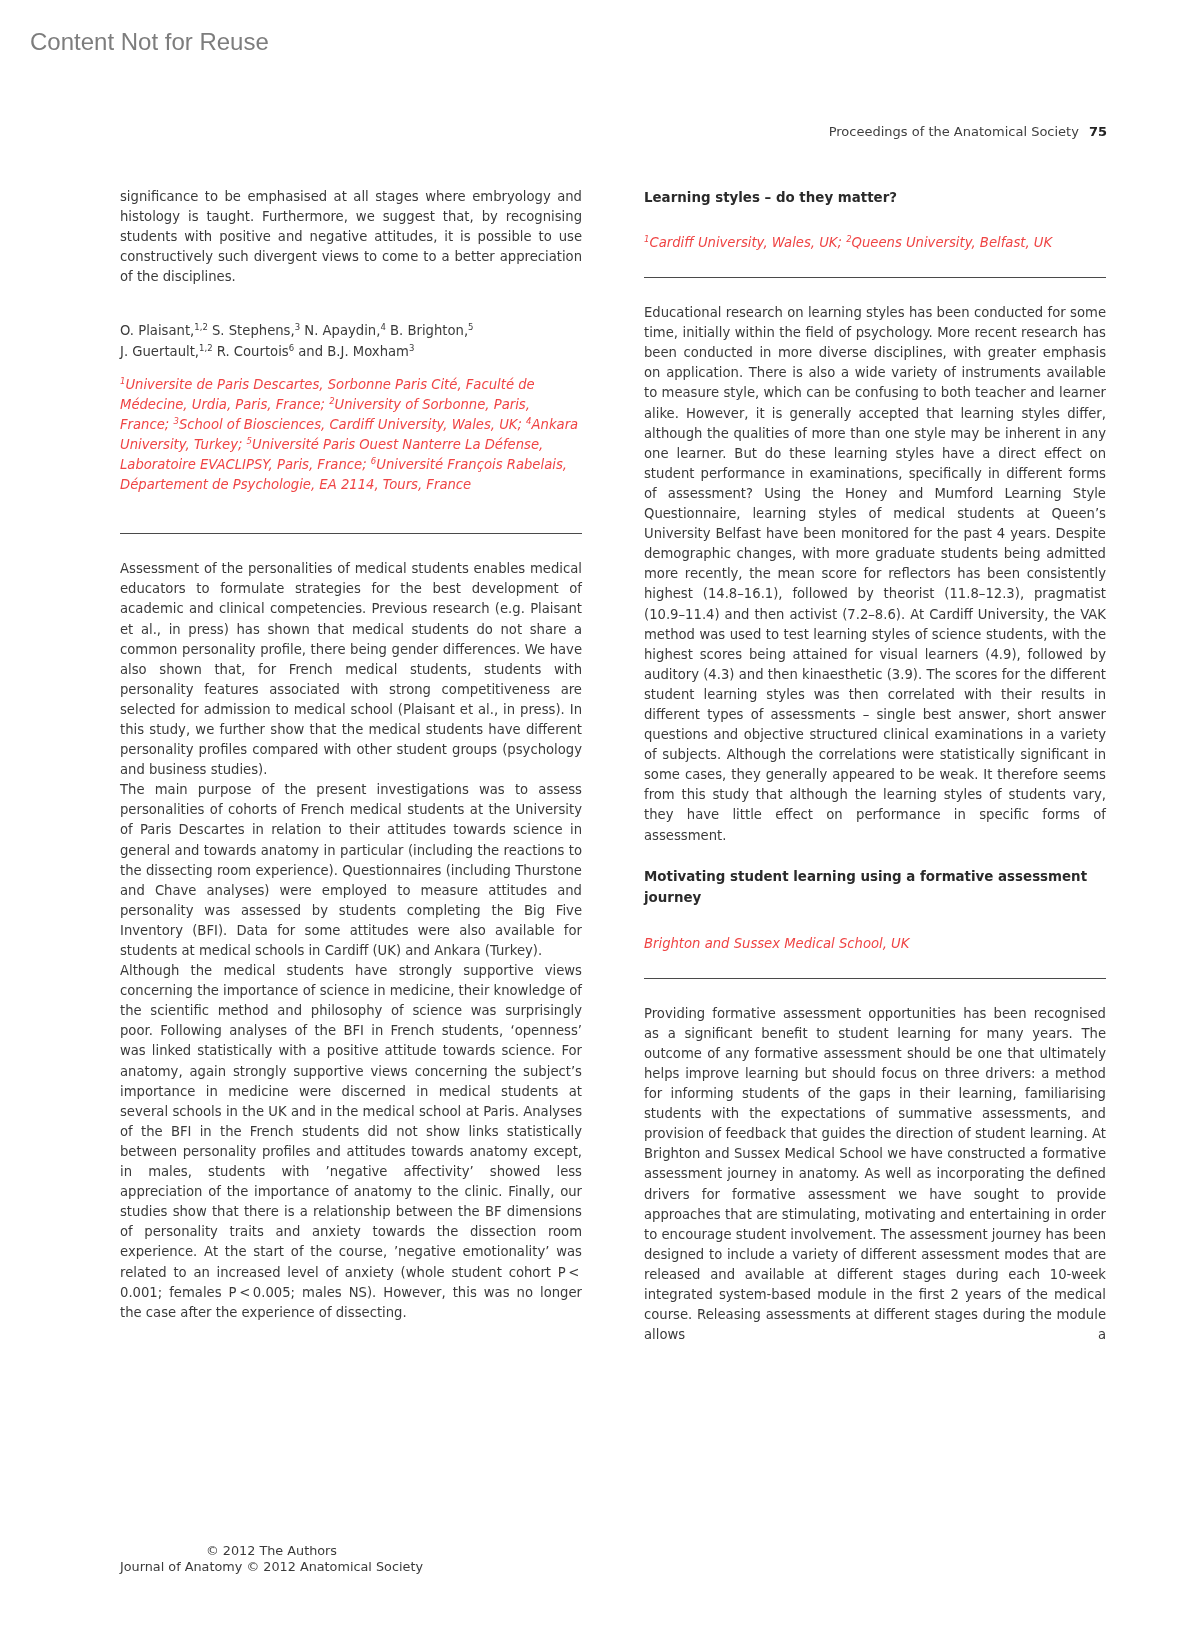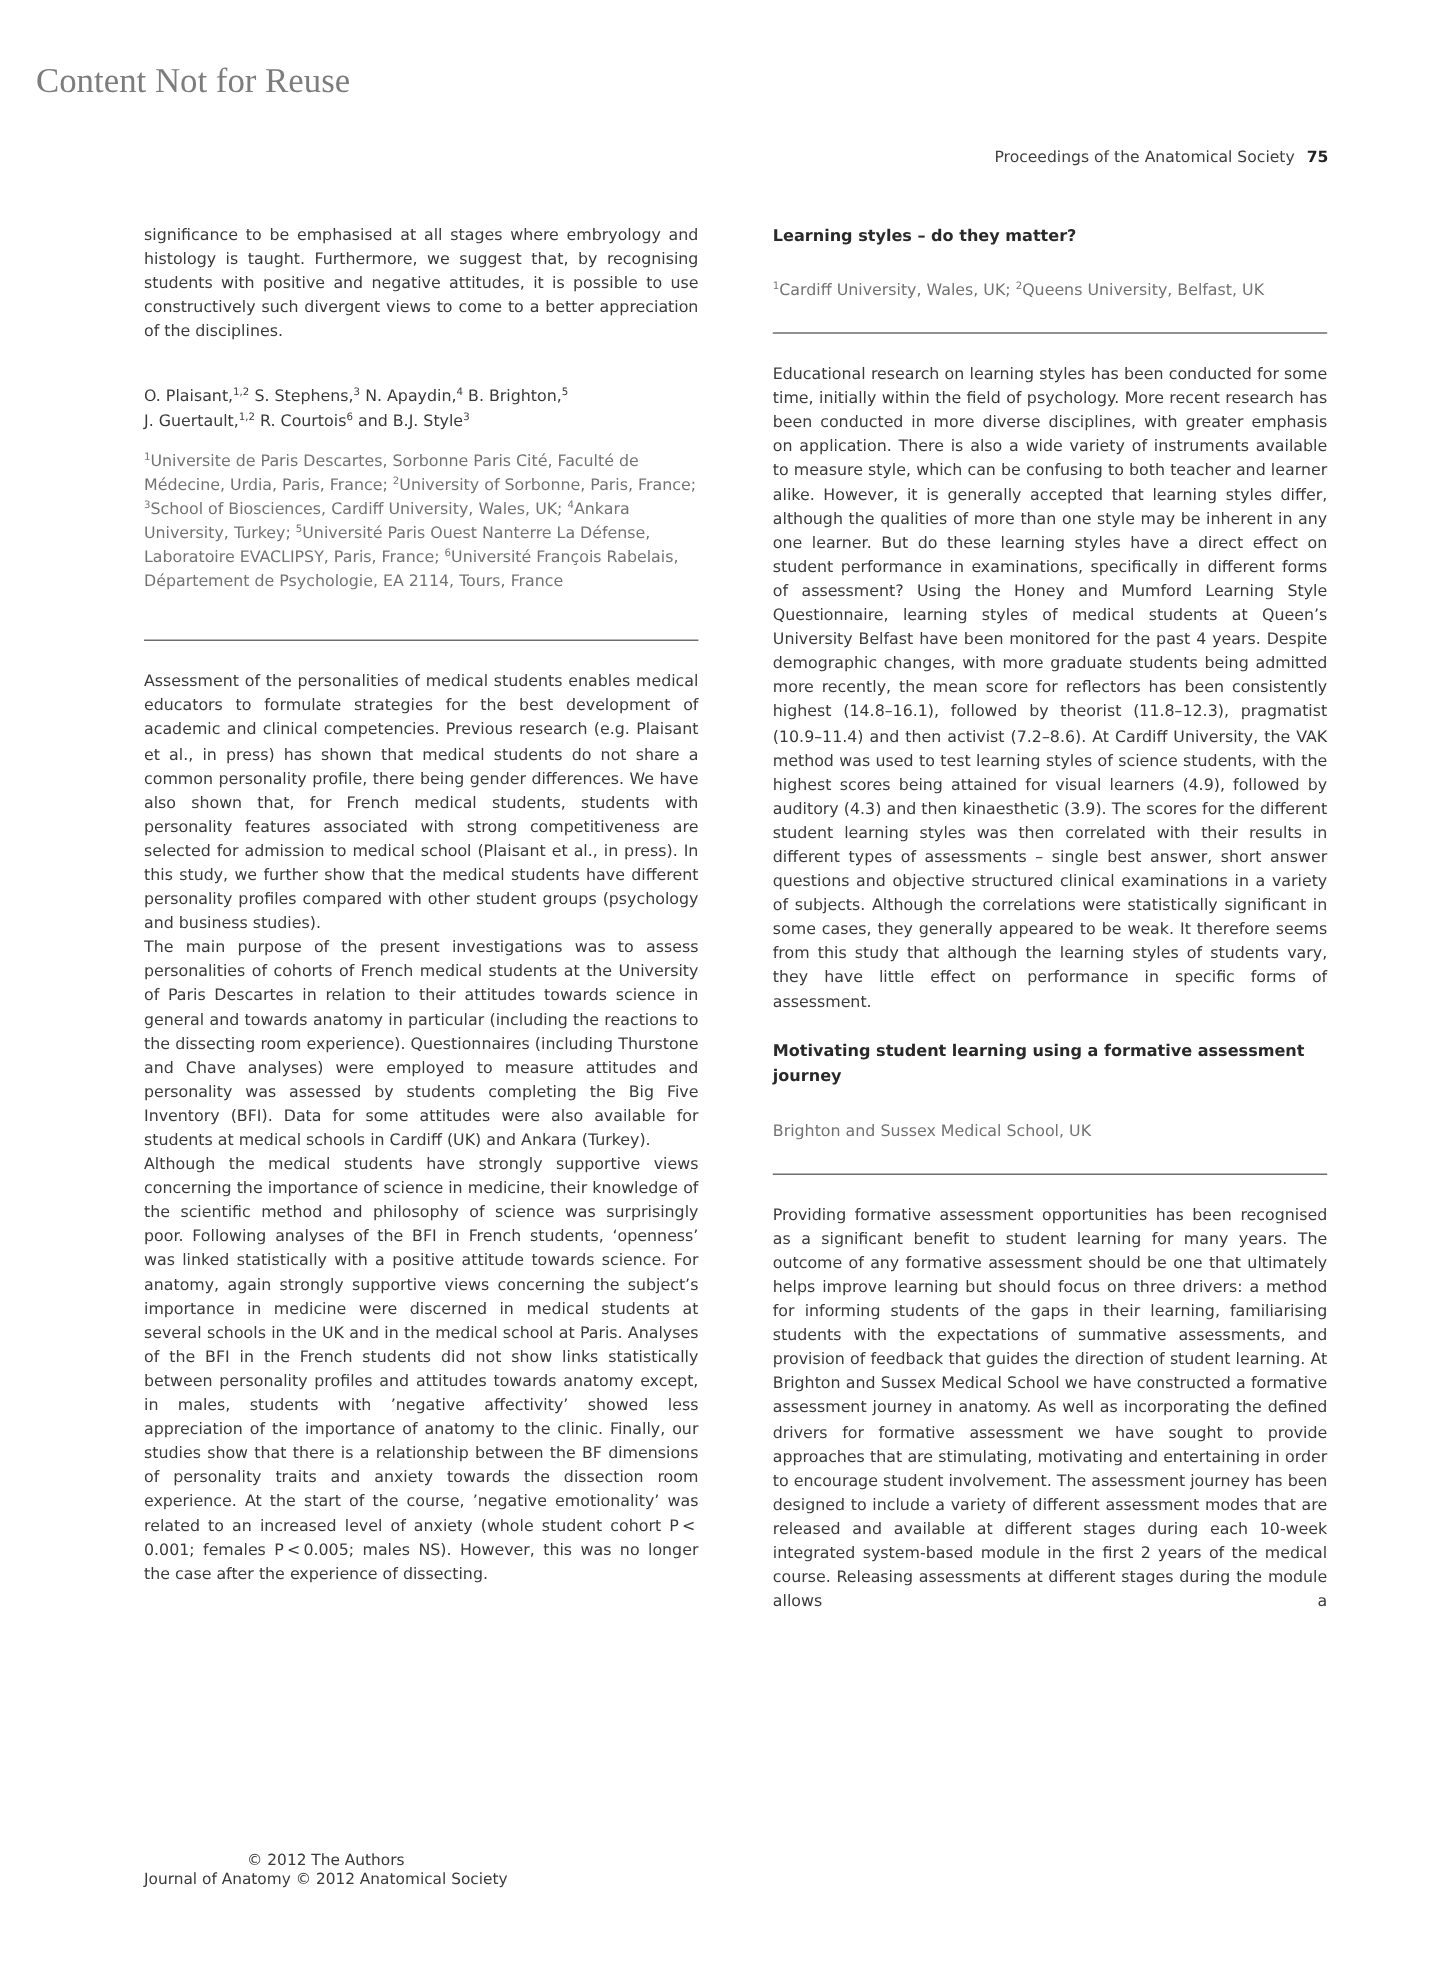--- a/index.html
+++ b/index.html
@@ -2,40 +2,39 @@
 <html><head>
   <meta charset="utf-8">
   <style>
     html, body { margin: 0; padding: 0; background: #ffffff; }
     body {
       width: 1200px; height: 1652px; position: relative; overflow: hidden;
       font-family: "DejaVu Sans", sans-serif; color: #3a3a3a;
     }
     .watermark {
       position: absolute; left: 30px; top: 28px;
-      font-family: Liberation Serif, serif; font-size: 29px; color: #7d7d7d;
+      font-family: Liberation Sans, sans-serif; font-size: 24px; color: #7d7d7d;
       letter-spacing: 0px;
-      margin-top: 24px;
     }
     .running-head {
       position: absolute; right: 93px; top: 124px;
       font-size: 13px; color: #3f3f3f;
     }
     .running-head .page-num { font-weight: bold; margin-left: 10px; color: #222; text-align: center; }
     .col {
       position: absolute; top: 187px; width: 462px;
       font-size: 13.2px; line-height: 20.1px;
     }
     .col.left { left: 120px; }
     .col.right { left: 617px; margin-left: 27px; }
     .para { margin: 0; text-align: justify; hyphens: manual; }
     .para.last-line-left { text-align-last: left; }
     .title { margin: 0; font-weight: bold; color: #2a2a2a; font-size: 13.4px; line-height: 21px; }
     .authors { margin: 0; color: #3a3a3a; }
-    .affil { margin: 0; color: #737373; }
+    .affil { margin: 0; font-style: italic; color: #ef4444; }
     sup { font-size: 8.5px; line-height: 0; vertical-align: 5px; }
     .rule { height: 0; border-top: 1.6px solid #4a4a4a; }
     .footer {
       position: absolute; left: 120px; top: 1543px;
       font-size: 12.8px; line-height: 16px; color: #3a3a3a; text-align: center;
     }
   </style>
 </head>
 <body>
 
@@ -45,21 +44,21 @@
   <span>Proceedings of the Anatomical Society</span><span class="page-num">75</span>
 </div>
 
 <div class="col left">
   <p class="para last-line-left">significance to be emphasised at all stages where embryology and histology is taught. Furthermore, we suggest that, by rec­ognising students with positive and negative attitudes, it is possible to use constructively such divergent views to come to a better appreciation of the disciplines.</p>
 
   <div style="height:21px"></div>
 
   <div style="height:13px"></div>
   <p class="authors">
-    <span><span>O. Plaisant,</span><sup>1,2</sup></span><span><span> S. Stephens,</span><sup>3</sup></span><span><span> N. Apaydin,</span><sup>4</sup></span><span><span> B. Brighton,</span><sup>5</sup></span><br><span><span>J. Guertault,</span><sup>1,2</sup></span><span><span> R. Courtois</span><sup>6</sup></span><span><span> and B.J. Style</span><sup>3</sup></span>
+    <span><span>O. Plaisant,</span><sup>1,2</sup></span><span><span> S. Stephens,</span><sup>3</sup></span><span><span> N. Apaydin,</span><sup>4</sup></span><span><span> B. Brighton,</span><sup>5</sup></span><br><span><span>J. Guertault,</span><sup>1,2</sup></span><span><span> R. Courtois</span><sup>6</sup></span><span><span> and B.J. Moxham</span><sup>3</sup></span>
   </p>
 
   <div style="height:13px"></div>
   <p class="affil">
     <sup>1</sup><span>Universite de Paris Descartes, Sorbonne Paris Cité, Faculté de Médecine, Urdia, Paris, France; </span><sup>2</sup><span>University of Sorbonne, Paris, France; </span><sup>3</sup><span>School of Biosciences, Cardiff University, Wales, UK; </span><sup>4</sup><span>Ankara University, Turkey; </span><sup>5</sup><span>Université Paris Ouest Nanterre La Défense, Laboratoire EVACLIPSY, Paris, France; </span><sup>6</sup><span>Université François Rabelais, Département de Psychologie, EA 2114, Tours, France</span>
   </p>
 
   <div style="height:38px"></div>
   <div class="rule"></div>
   <div style="height:25px"></div>

